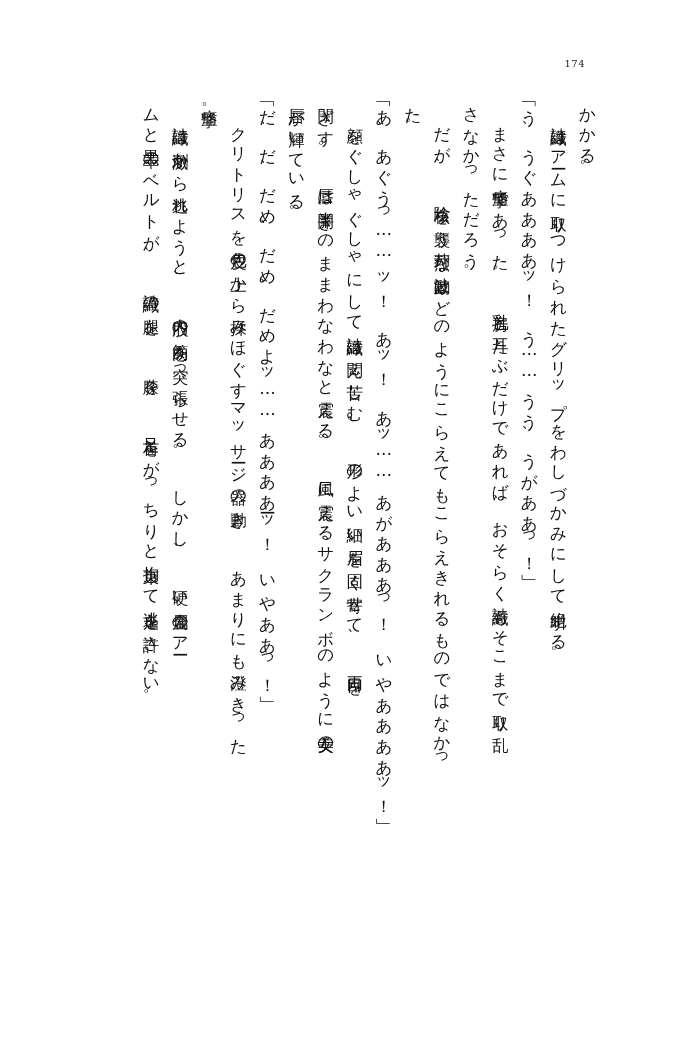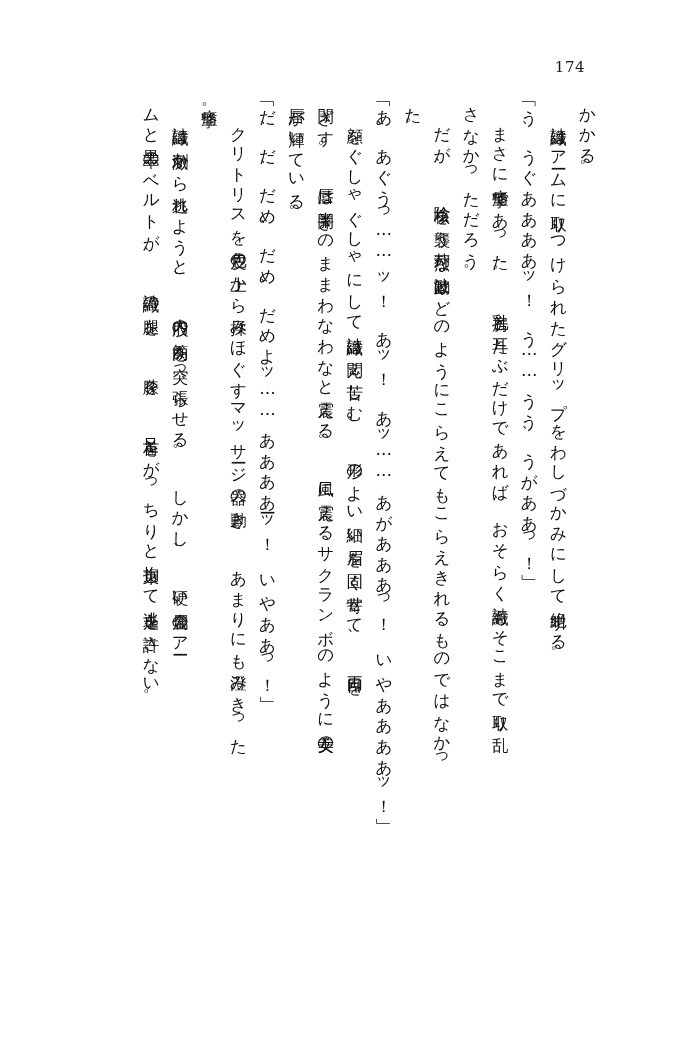--- a/index.html
+++ b/index.html
@@ -16,21 +16,21 @@
     width: 683px;
     height: 1050px;
     background: #ffffff;
     overflow: hidden;
   }
   
   #page-number {
     position: absolute;
     top: 58px;
     right: 98px;
-    font-size: 15px;
+    font-size: 10px;
     letter-spacing: 0.5px;
     color: #1a1a1a;
   }
   
   #text-block {
     position: absolute;
     top: 96px;
     right: 88px;
     height: 870px;
     display: flex;

